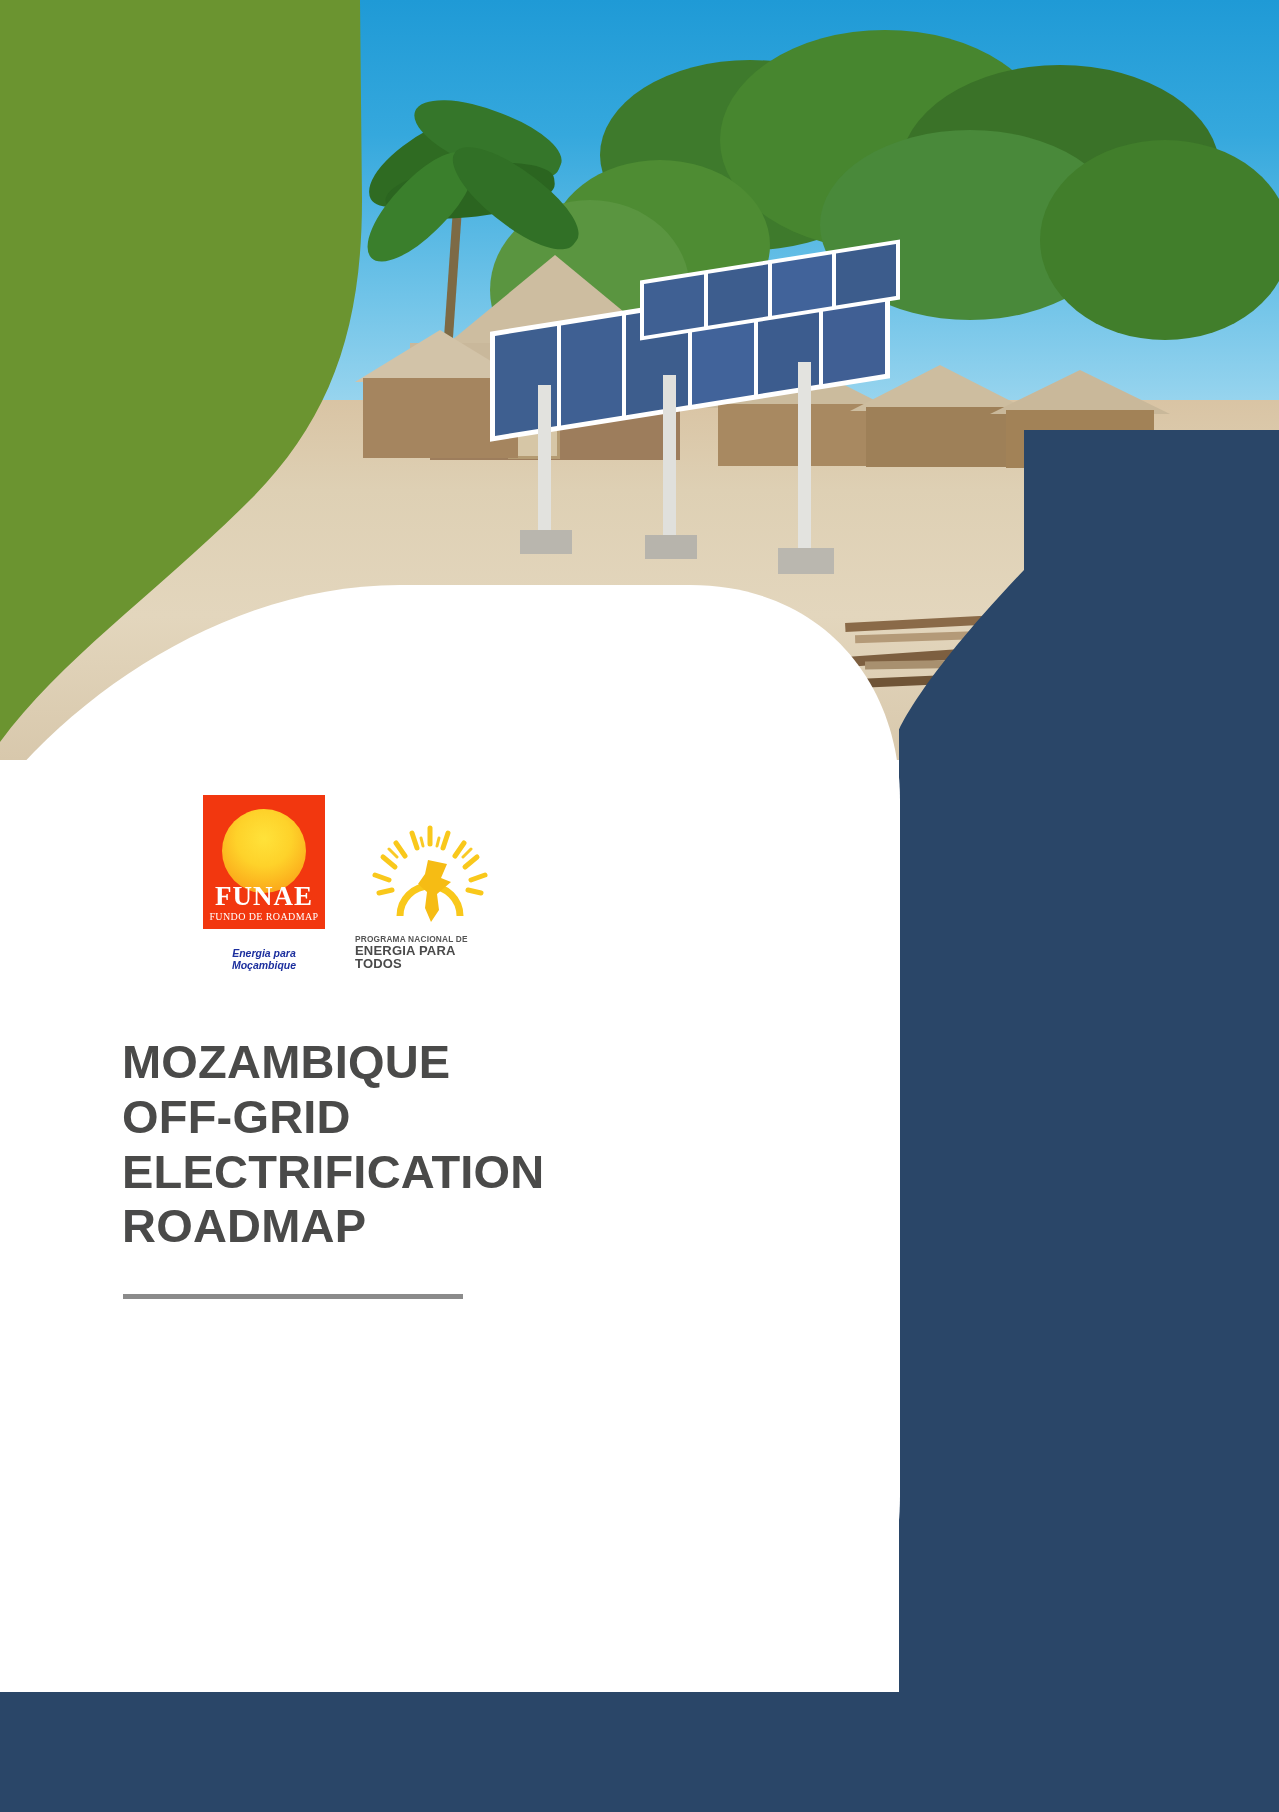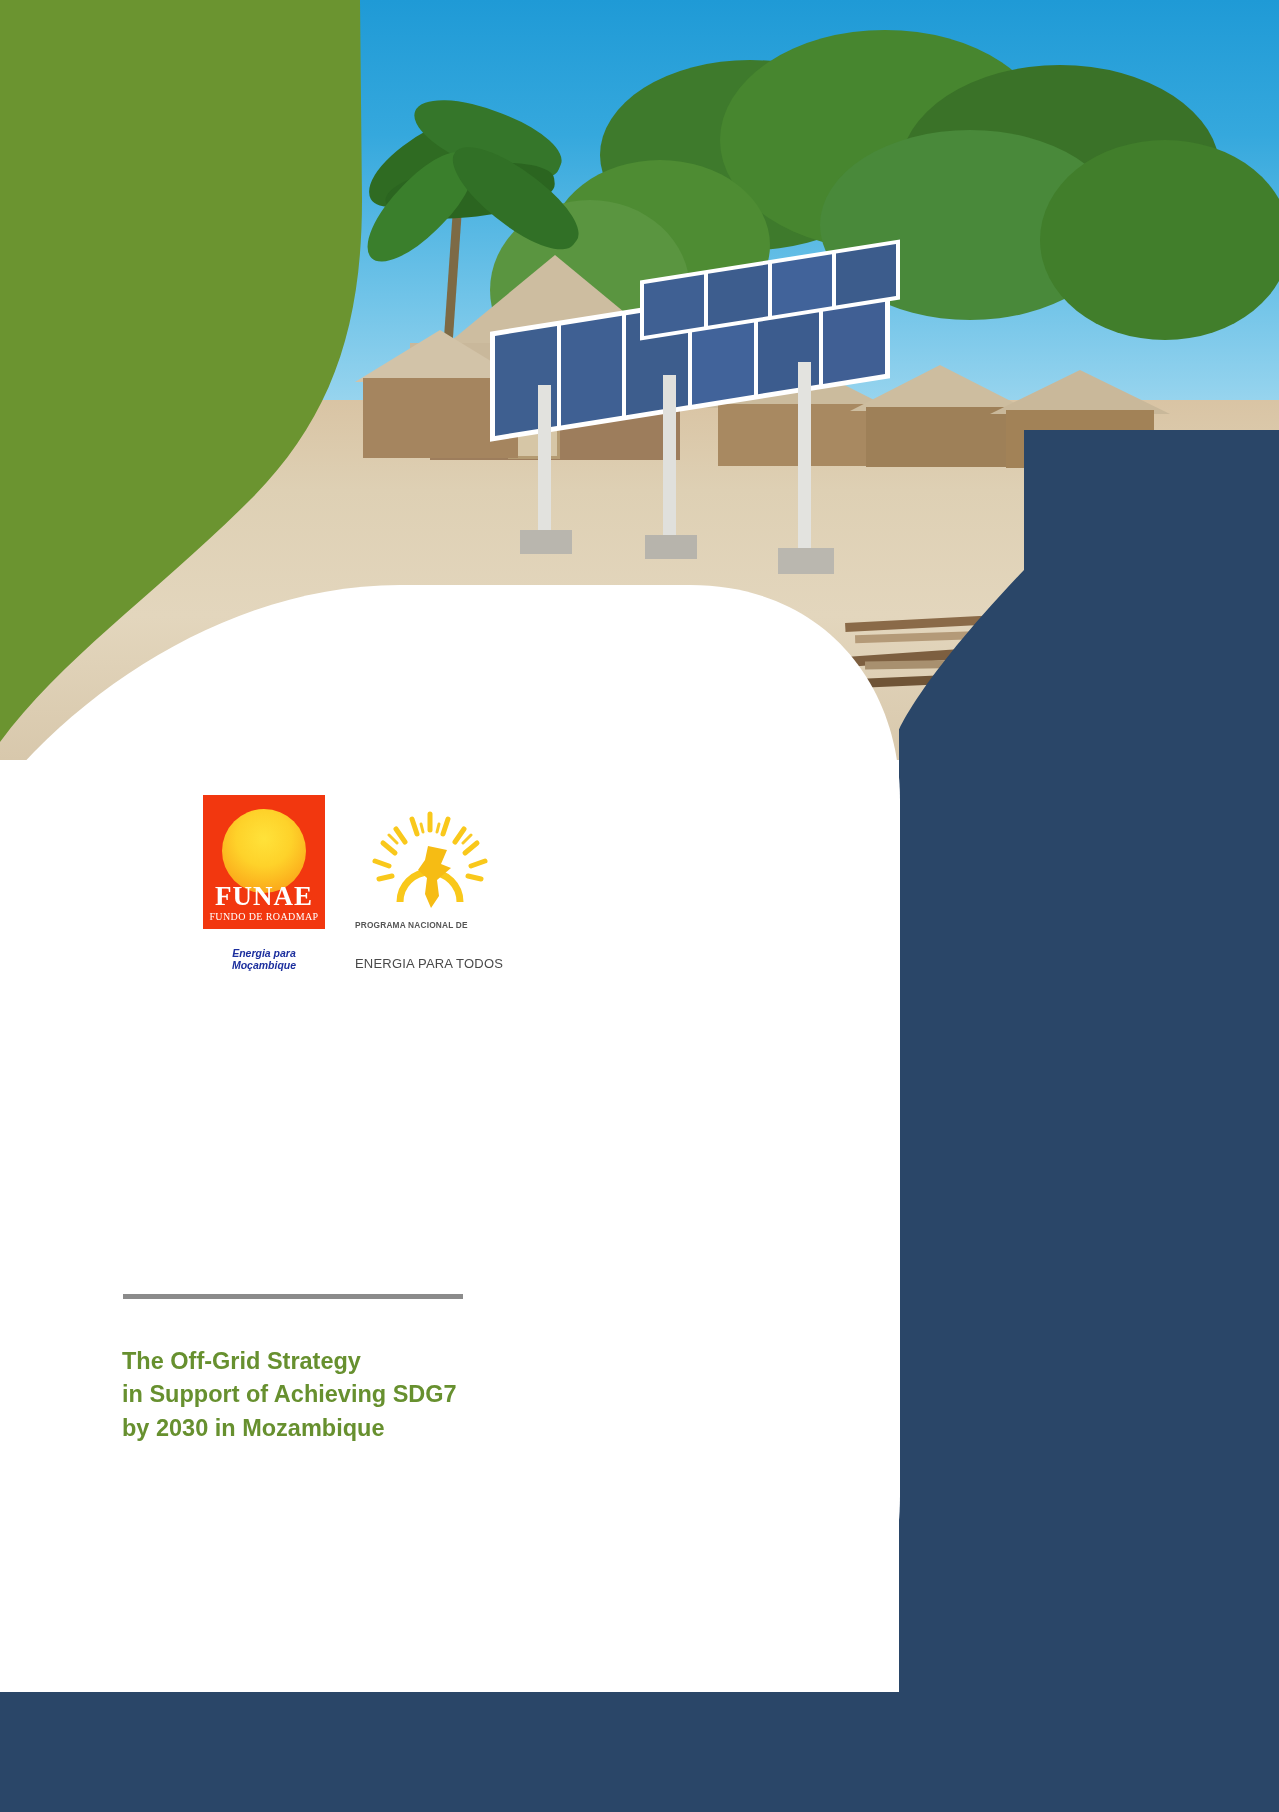--- a/index.html
+++ b/index.html
@@ -28,21 +28,21 @@
   .funae-name{position:absolute;left:0;right:0;top:88px;text-align:center;color:#fff;
      font-family:"Liberation Serif",serif;font-size:27px;font-weight:700;letter-spacing:1px;line-height:1;}
   .funae-sub{position:absolute;left:0;right:0;top:116px;text-align:center;color:#fff;
      font-family:"Liberation Serif",serif;font-size:10px;letter-spacing:.4px;}
   .funae-tag{margin-top:18px;text-align:center;color:#1c2f9e;font-size:10.5px;
      font-weight:700;font-style:italic;font-family:"Liberation Sans",sans-serif;}
 
   .pnet{width:150px;}
   .pnet-mark{width:150px;height:108px;position:relative;}
   .pnet-t1{font-size:8.3px;color:#555;letter-spacing:.2px;font-weight:600;margin-top:2px;}
-  .pnet-t2{font-size:13px;color:#4a4a4a;letter-spacing:.2px;font-weight:400;line-height:1.05;margin-top:27px;}
+  .pnet-t2{font-size:13px;color:#4a4a4a;letter-spacing:.2px;font-weight:700;line-height:1.05;}
 
   .title{position:absolute;left:122px;top:1035px;width:640px;
      font-size:47px;line-height:1.165;font-weight:700;color:#4a4a49;letter-spacing:.2px;}
   .rule{position:absolute;left:123px;top:1294px;width:340px;height:5px;background:#8b8b8b;}
   .subtitle{position:absolute;left:122px;top:1345px;width:560px;
      font-size:23.5px;line-height:1.42;font-weight:700;color:#67902f;}
 </style>
 </head>
 <body>
 
@@ -177,22 +177,23 @@
           </g>
           <path d="M 45 92 A 30 30 0 1 1 105 92" fill="none" stroke="#f9c81b" stroke-width="7"></path>
           <path d="M 73 36 L 92 40 L 86 54 L 96 58 L 82 70 L 84 86 L 76 98 L 70 84 L 72 68 L 63 60 L 70 50 Z" fill="#f6bc14"></path>
         </svg>
       </div>
       <div class="pnet-t1">PROGRAMA NACIONAL DE</div>
       <div class="pnet-t2">ENERGIA PARA TODOS</div>
     </div>
   </div>
 
+  <div class="title">
+    <div>MOZAMBIQUE</div>
+    <div>OFF-GRID</div>
+    <div>ELECTRIFICATION</div>
+    <div>ROADMAP</div>
+  </div>
 
   <div class="rule"></div>
 
-  <div class="subtitle">
-    <div>The Off-Grid Strategy</div>
-    <div>in Support of Achieving SDG7</div>
-    <div>by 2030 in Mozambique</div>
-  </div>
 
 </div>
 
 </body></html>

